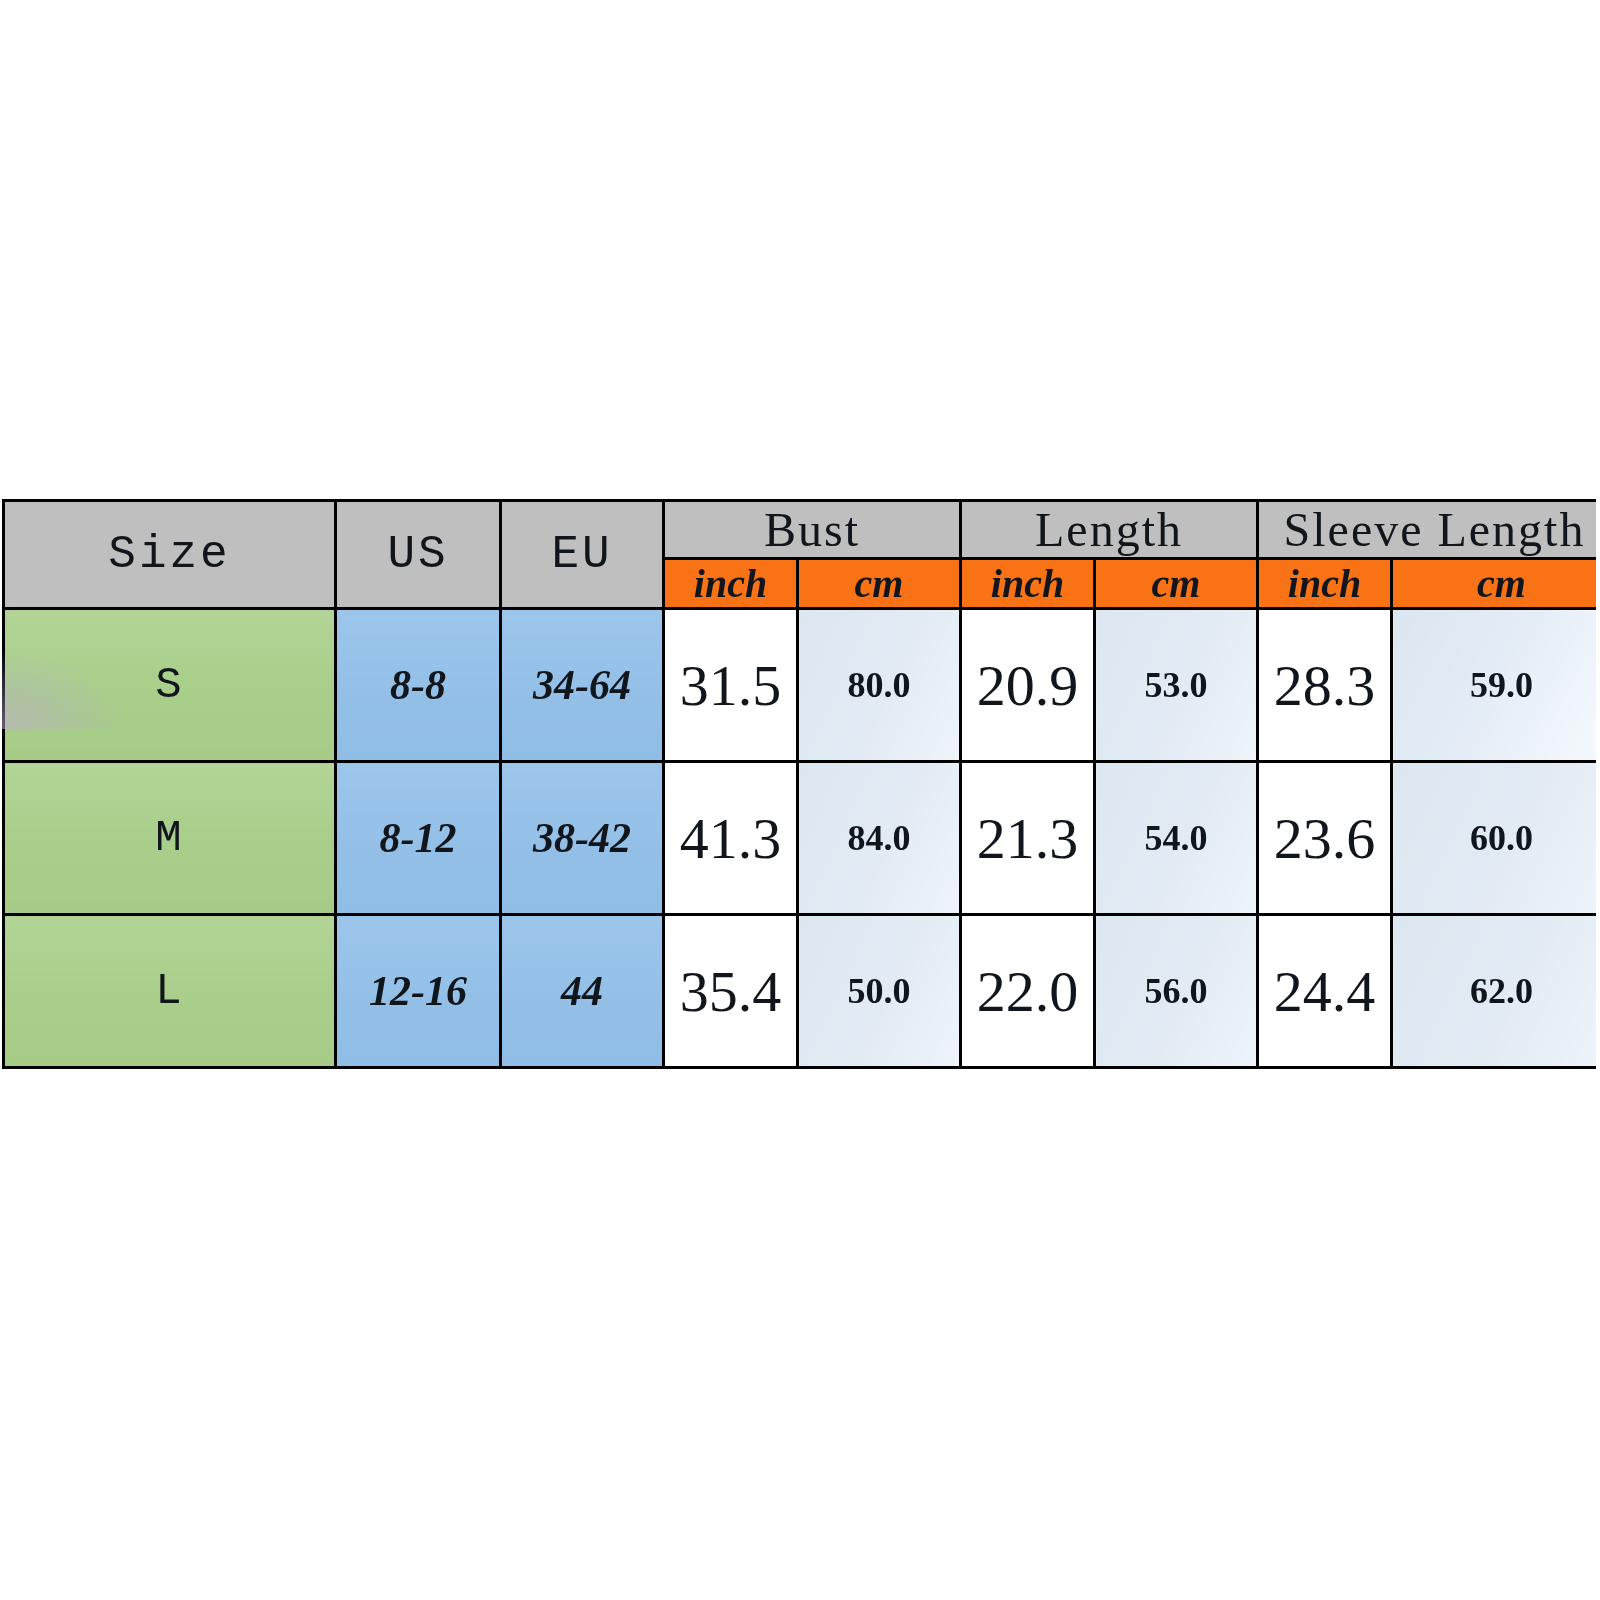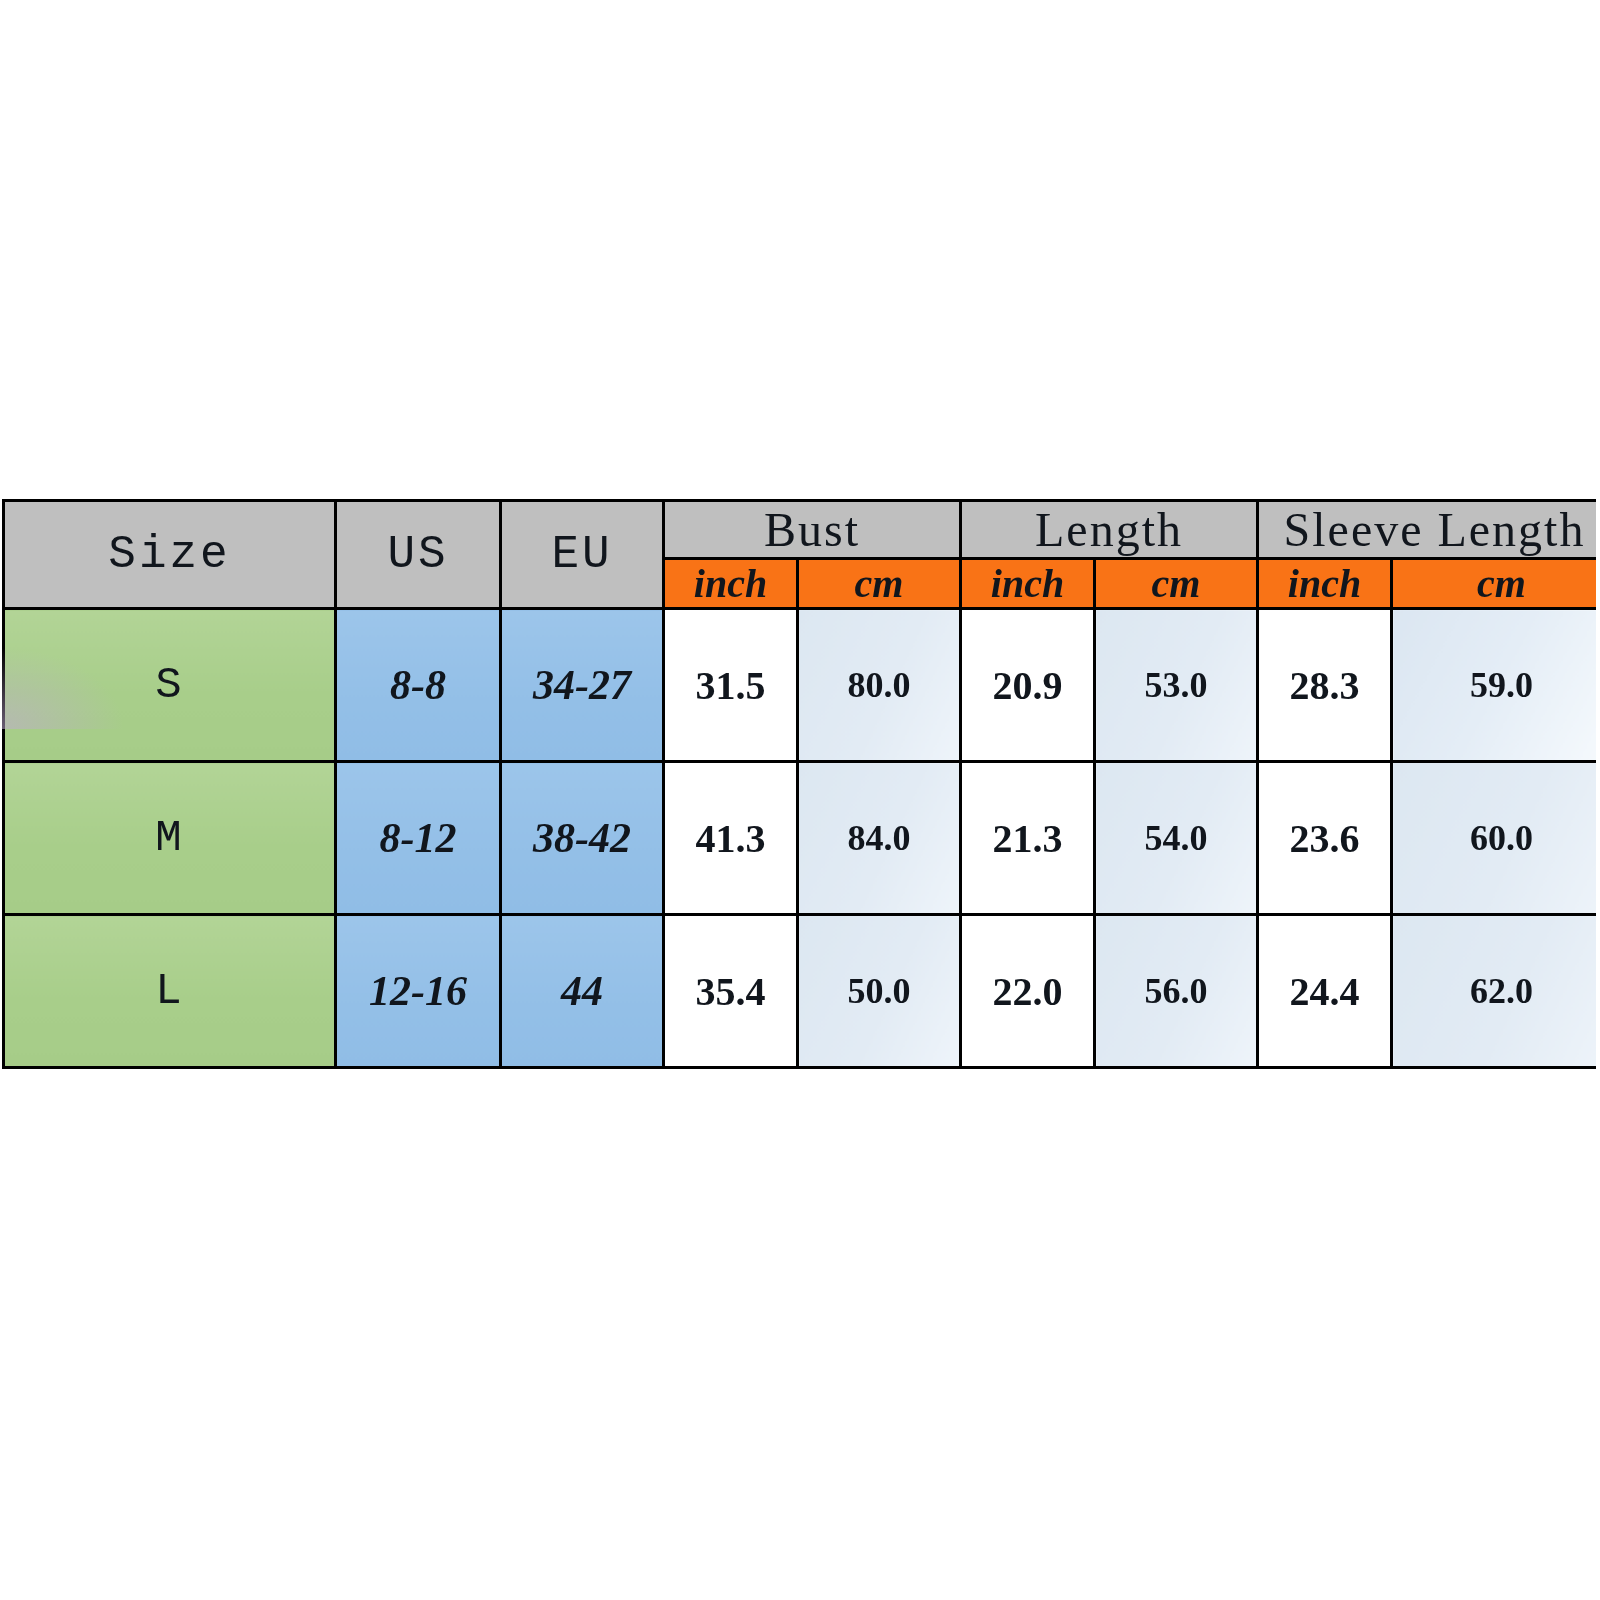--- a/index.html
+++ b/index.html
@@ -93,22 +93,22 @@
     background: #95c0e8;
     background-image: linear-gradient(180deg, #9cc5ea 0%, #93bfe7 60%, #90bde6 100%);
     font-family: "Liberation Serif", "DejaVu Serif", serif;
     font-style: italic;
     font-weight: bold;
     font-size: 42px;
   }
   .c-inch {
     background: #ffffff;
     font-family: "Liberation Serif", "DejaVu Serif", serif;
-    font-weight: bold;
-    font-size: 40px;
+    font-weight: normal;
+    font-size: 58px;
   }
   .c-cm {
     background: #dee8f2;
     background-image: linear-gradient(115deg, #dce7f1 0%, #e2ebf4 55%, #eef4fa 100%);
     font-family: Liberation Serif, serif;
     font-weight: bold;
     font-size: 36px;
   }
 
   
@@ -147,21 +147,21 @@
         <th class="hdr hdr-sub">inch</th>
         <th class="hdr hdr-sub">cm</th>
         <th class="hdr hdr-sub">inch</th>
         <th class="hdr hdr-sub">cm</th>
       </tr>
     </thead>
     <tbody>
       <tr class="row-s">
         <td class="c-size">S</td>
         <td class="c-usd">8-8</td>
-        <td class="c-usd">34-27</td>
+        <td class="c-usd">34-64</td>
         <td class="c-inch">31.5</td>
         <td class="c-cm">80.0</td>
         <td class="c-inch">20.9</td>
         <td class="c-cm">53.0</td>
         <td class="c-inch">28.3</td>
         <td class="c-cm">59.0</td>
       </tr>
       <tr class="row-m">
         <td class="c-size">M</td>
         <td class="c-usd">8-12</td>

